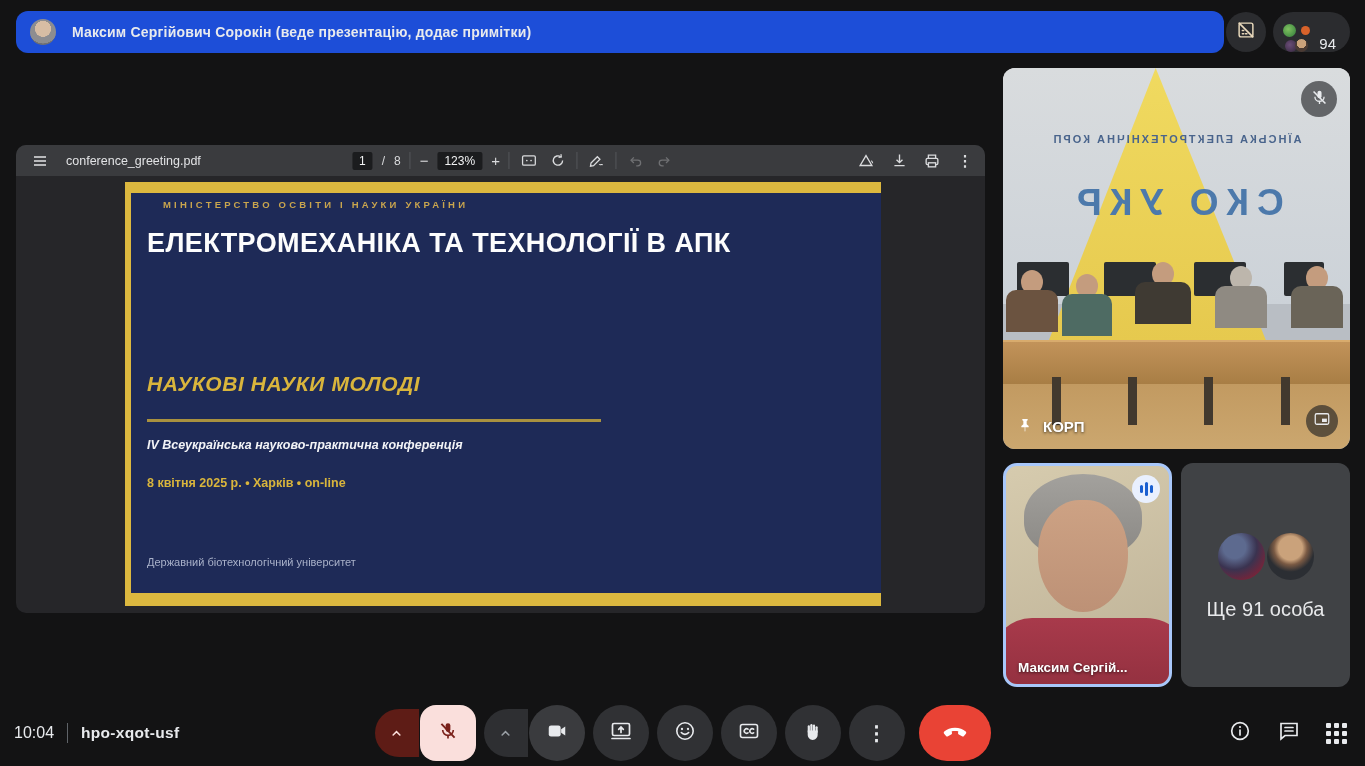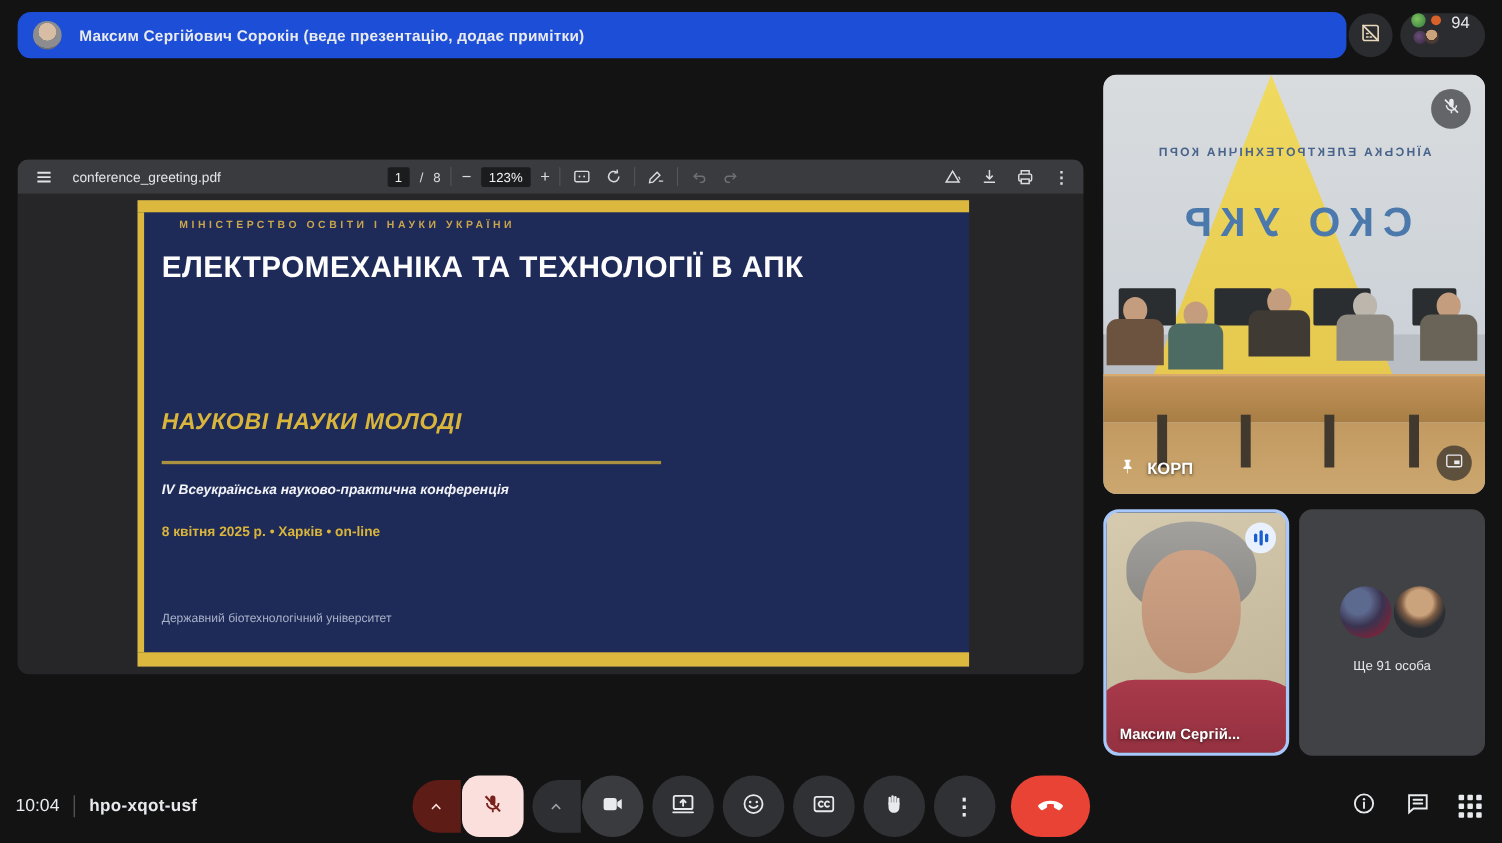--- a/index.html
+++ b/index.html
@@ -8,21 +8,21 @@
 
   
   .topbar-pill { position:absolute; left:16px; top:11px; width:1208px; height:42px;
     background:#1d4ed8; border-radius:12px; display:flex; align-items:center; padding:0 14px; }
   .presenter-avatar { width:26px; height:26px; border-radius:50%;
     background:radial-gradient(circle at 50% 38%, #d7bda4 0 38%, #8d8d90 39% 70%, #6f7073 71%);
     flex:0 0 auto; }
   .presenter-label { margin-left:16px; font-size:14px; font-weight:bold; color:#e8eaed; letter-spacing:.2px; }
   .top-right { position:absolute; right:15px; top:12px; display:flex; align-items:center; gap:7px; }
   .layout-btn { width:40px; height:40px; border-radius:50%; background:#2b2c2f; display:flex; align-items:center; justify-content:center; }
-  .participants-pill { height:40px; border-radius:20px; background:#2b2c2f; display:flex; align-items:flex-start; padding:0 14px 0 8px; gap:8px; }
+  .participants-pill { height:40px; border-radius:20px; background:#2b2c2f; display:flex; align-items:flex-end; padding:0 14px 0 8px; gap:8px; }
   .av-cluster { position:relative; width:30px; height:28px; }
   .av-cluster span { position:absolute; border-radius:50%; }
   .av-a { width:13px; height:13px; left:2px; top:0; background:radial-gradient(circle at 40% 40%, #7fc15f, #2f7a3a); }
   .av-b { width:9px; height:9px; right:1px; top:2px; background:#d8622a; }
   .av-c { width:12px; height:12px; left:4px; bottom:0; background:radial-gradient(circle at 40% 40%, #6a4d77, #33263c); }
   .av-d { width:13px; height:13px; right:3px; bottom:0; background:radial-gradient(circle at 50% 35%, #caa27b 0 45%, #4a3a33 46%); }
   .participants-count { font-size:15px; color:#e8eaed; }
 
   
   .pdf { position:absolute; left:16px; top:145px; width:969px; height:468px; background:#262629; border-radius:10px; overflow:hidden; }
@@ -88,21 +88,21 @@
     background:#e9f0fe; display:flex; align-items:center; justify-content:center; gap:2px; }
   .badge-audio i { display:block; width:3px; border-radius:2px; background:#1a5fd0; }
   .ba1 { height:8px; } .ba2 { height:14px; } .ba3 { height:8px; }
 
   .tile-others { position:absolute; left:1181px; top:463px; width:169px; height:224px; border-radius:12px;
     background:#404245; display:flex; flex-direction:column; align-items:center; }
   .others-avatars { display:flex; margin-top:70px; }
   .oa { width:47px; height:47px; border-radius:50%; }
   .oa1 { background:radial-gradient(circle at 35% 30%, #5d6a8f 0 25%, #3a3350 50%, #7a2338 80%, #2c2230); }
   .oa2 { margin-left:2px; background:radial-gradient(circle at 50% 32%, #caa27b 0 30%, #7a5a44 42%, #2b2e33 60%); }
-  .others-label { margin-top:18px; font-size:12px; color:#e7e8ea; }
+  .others-label { margin-top:18px; font-size:20px; color:#e7e8ea; }
 
   
   .bottombar { position:absolute; left:0; bottom:0; width:100%; height:66px; }
   .bb-left { position:absolute; left:14px; top:50%; transform:translateY(-50%); display:flex; align-items:center; gap:13px; }
   .bb-time { font-size:16px; color:#e8eaed; }
   .bb-sep { width:1px; height:20px; background:#5f6368; }
   .bb-code { font-size:15.5px; font-weight:bold; color:#e8eaed; letter-spacing:.3px; }
   .bb-center { position:absolute; left:50%; top:50%; transform:translate(-50%,-50%); display:flex; align-items:center; gap:8px; }
   .split { display:flex; align-items:center; }
   .mic-chevron { width:44px; height:48px; border-radius:24px 0 0 24px; background:#5e1c16; display:flex; align-items:center; justify-content:center; }

